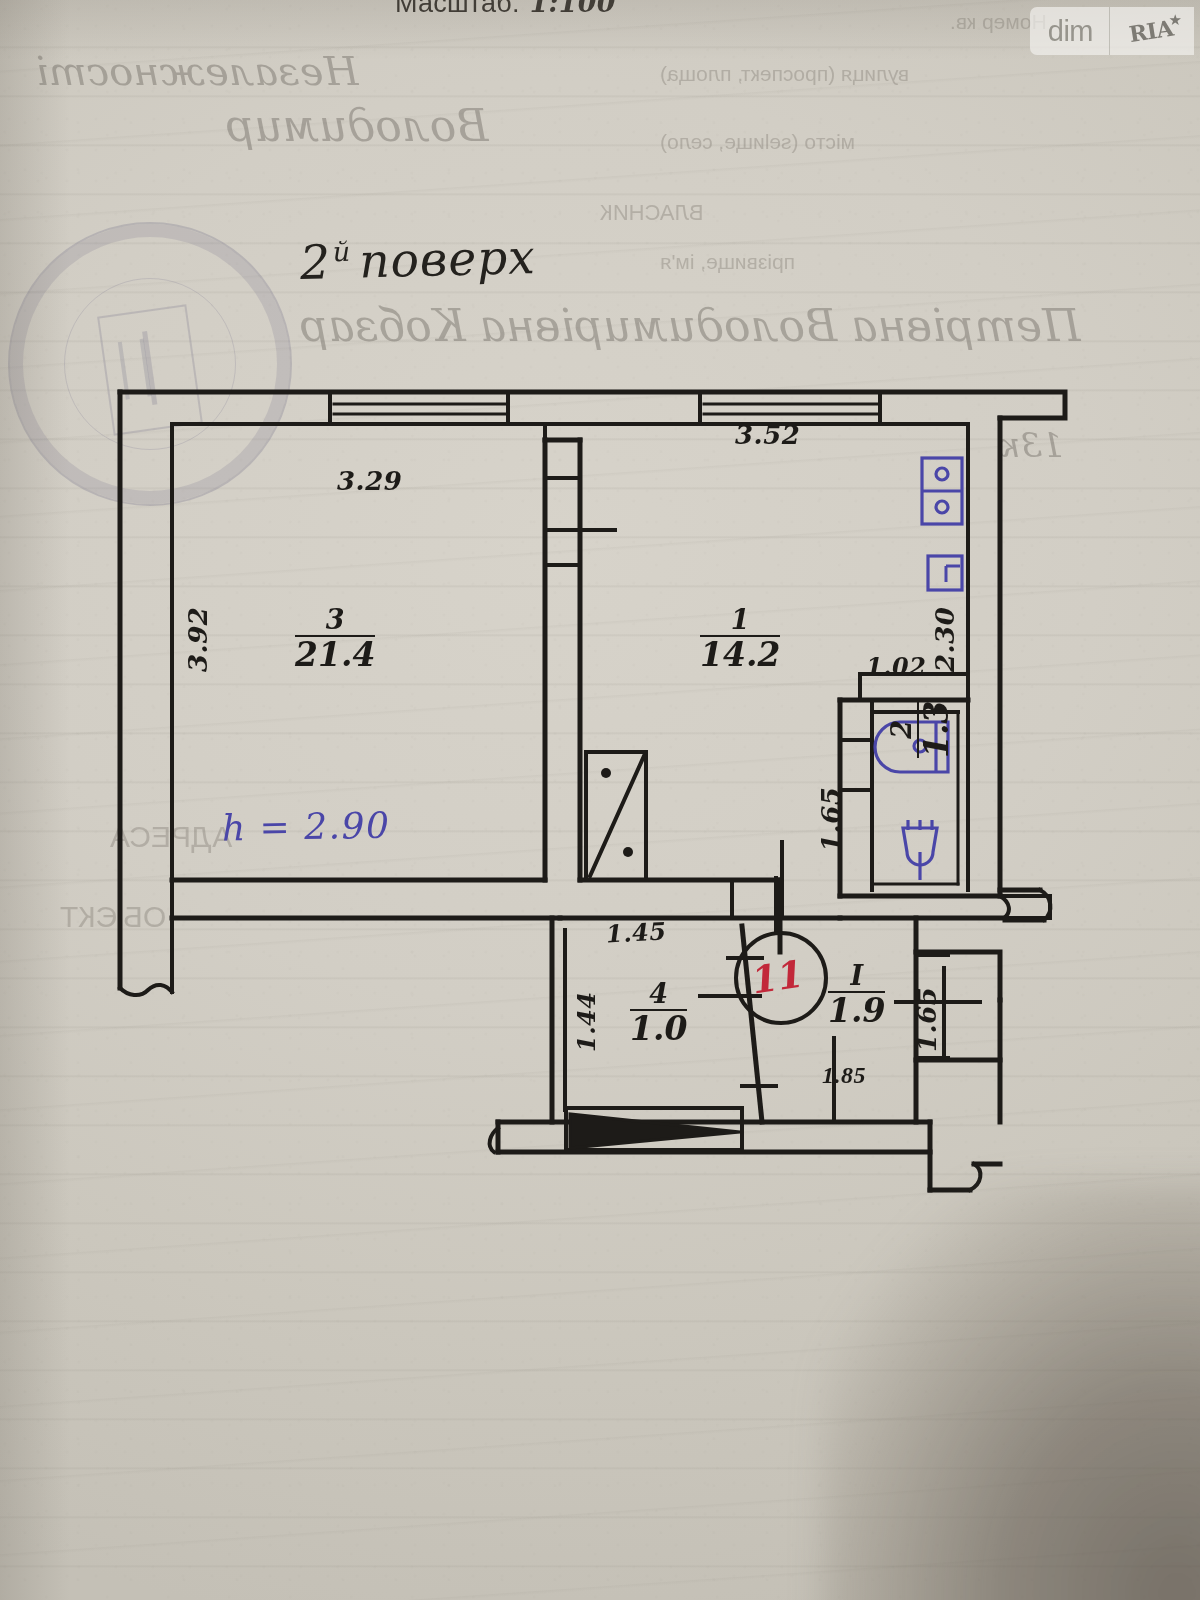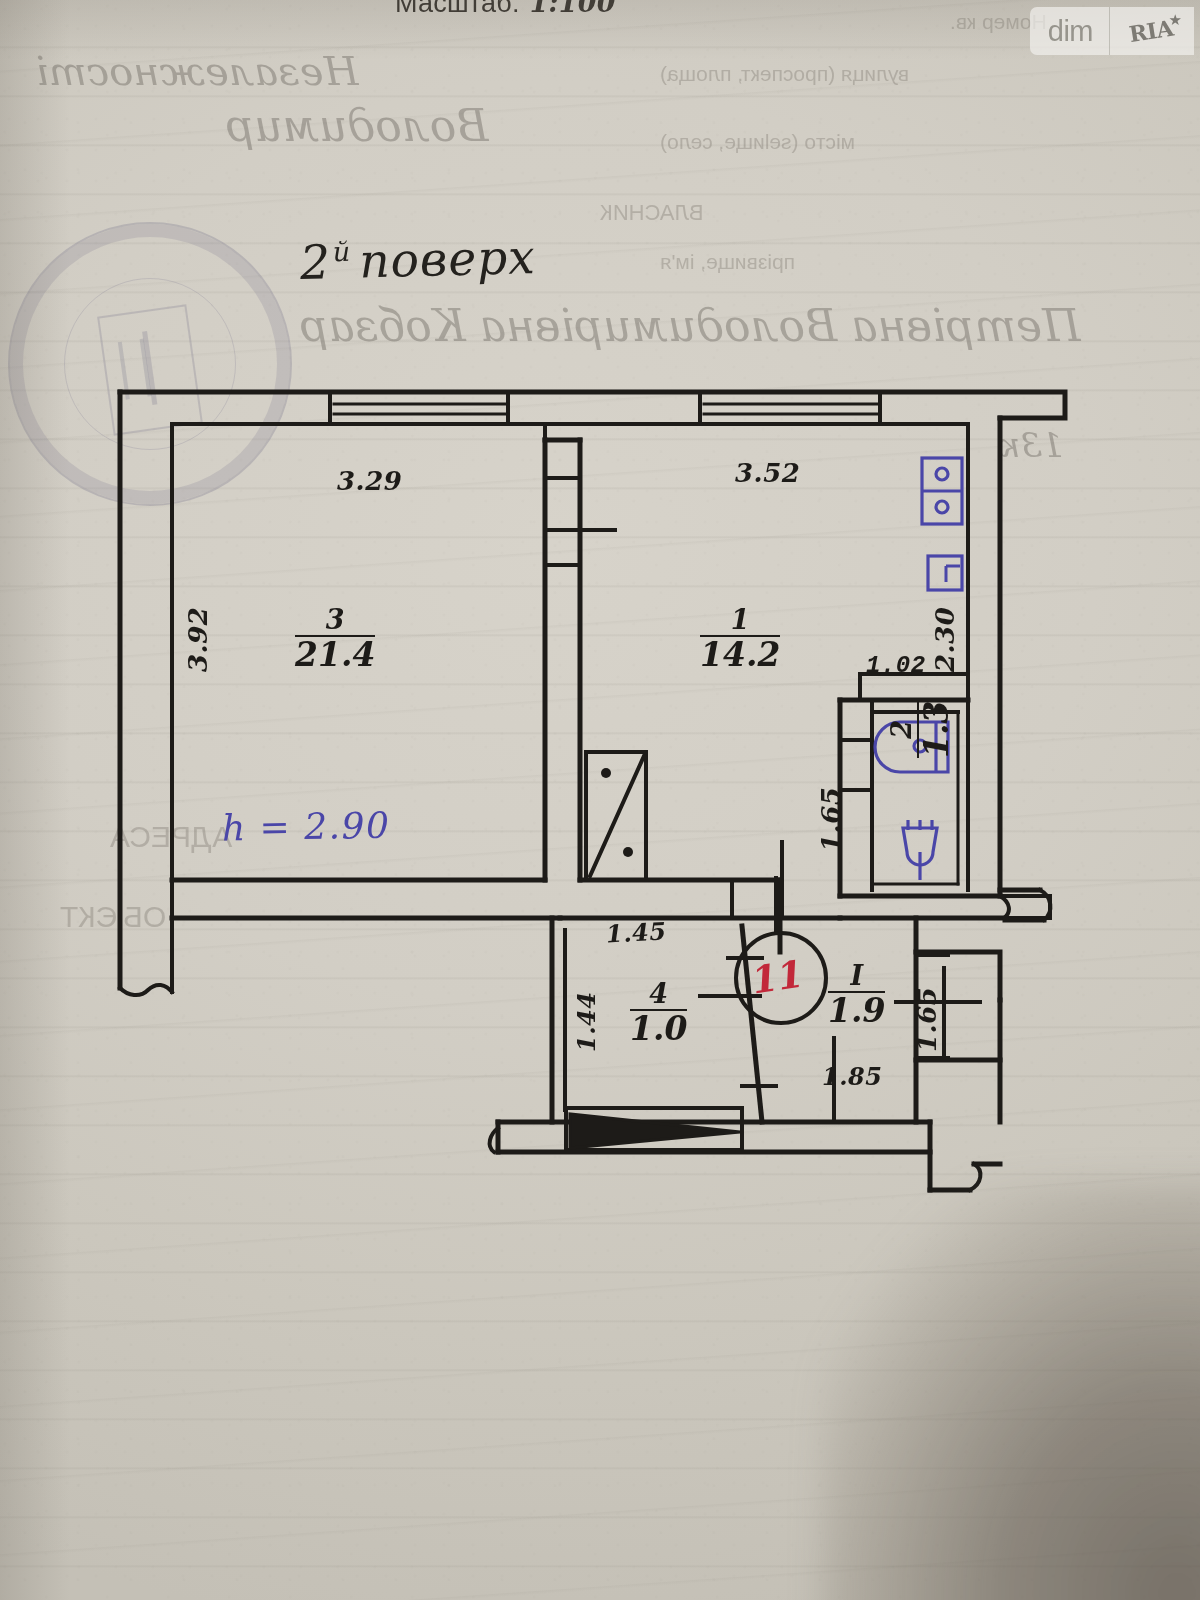--- a/index.html
+++ b/index.html
@@ -496,29 +496,29 @@
   <div class="lbl room" style="left:630px; top:980px;">
     <span class="num">4</span>
     <span class="area">1.0</span>
   </div>
   <div class="lbl room" style="left:828px; top:962px;">
     <span class="num">I</span>
     <span class="area">1.9</span>
   </div>
 
   <div class="lbl dim" style="left:337px; top:466px;">3.29</div>
-  <div class="lbl dim" style="left:735px; top:458px;">3.52</div>
+  <div class="lbl dim" style="left:735px; top:420px;">3.52</div>
   <div class="lbl dim dim-v" style="left:183px; top:672px;">3.92</div>
-  <div class="lbl dim" style="left:866px; top:652px; font-size:24px;font-family:Liberation Mono, monospace;">1.02</div>
+  <div class="lbl dim" style="left:866px; top:652px; font-size:24px;">1.02</div>
   <div class="lbl dim dim-v" style="left:930px; top:672px;">2.30</div>
   <div class="lbl dim dim-v" style="left:816px; top:852px;">1.65</div>
   <div class="lbl dim" style="left:606px; top:918px; font-size:24px; transform:rotate(-3deg);">1.45</div>
   <div class="lbl dim dim-v" style="left:572px; top:1052px; font-size:24px;">1.44</div>
   <div class="lbl dim dim-v" style="left:912px; top:1052px;">1.65</div>
-  <div class="lbl dim" style="left:822px; top:1062px; font-size:24px;">1.85</div>
+  <div class="lbl dim" style="left:822px; top:1062px; font-size:24px;font-family:Liberation Serif, serif;">1.85</div>
 
   <div class="height-note">h = 2.90</div>
 
   <div class="marker-11">11</div>
 
   <div class="top-shadow"></div>
   <div class="left-shadow"></div>
   <div class="corner-shadow"></div>
 
   <div class="watermark">

